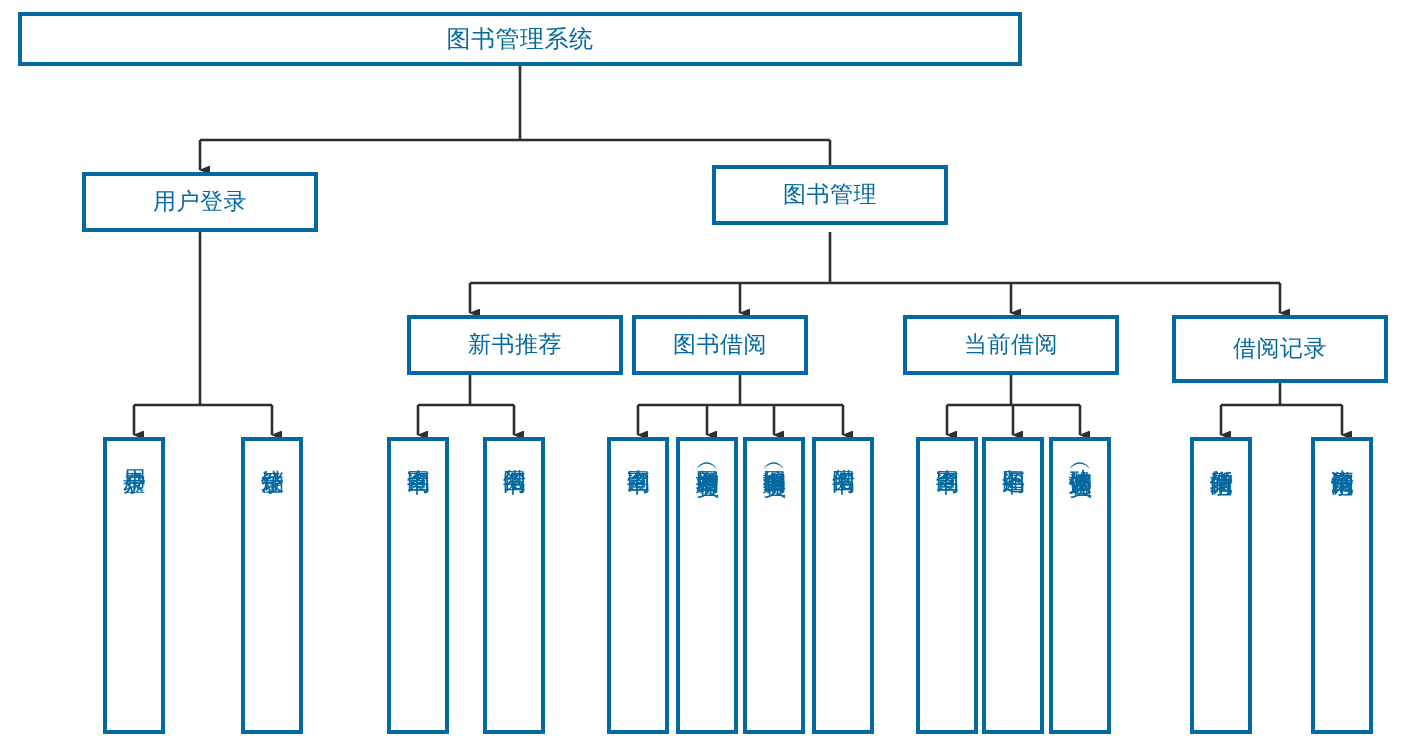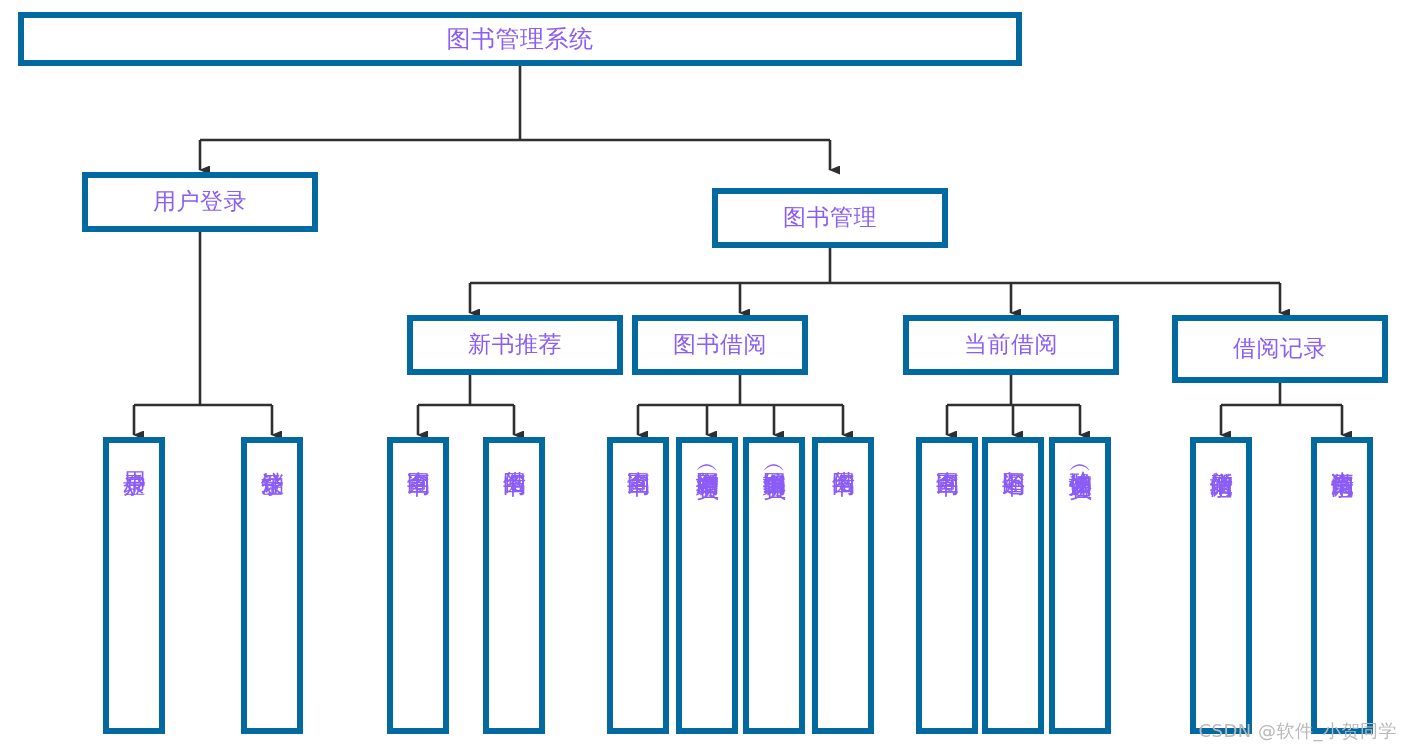--- a/index.html
+++ b/index.html
@@ -19,26 +19,26 @@
     position: absolute;
     left: 0;
     top: 0;
     width: 1405px;
     height: 747px;
     pointer-events: none;
   }
   .node {
     position: absolute;
     box-sizing: border-box;
-    border: 6px solid #0369a1;
+    border: 4px solid #0369a1;
     background: #ffffff;
     display: flex;
     align-items: center;
     justify-content: center;
-    color: #8b5cf6;
+    color: #0369a1;
   }
   .node .label {
     display: block;
     text-align: center;
     line-height: 1.18;
     letter-spacing: 0.5px;
   }
   
   .node.h .label {
     font-size: 23px;
@@ -117,21 +117,21 @@
       </g>
   </svg>
 
   <div class="node root h" style="left: 18px; top: 12px; width: 1004px; height: 54px;">
     <span class="label">图书管理系统</span>
   </div>
 
   <div class="node h" style="left: 82px; top: 172px; width: 236px; height: 60px;">
     <span class="label">用户登录</span>
   </div>
-  <div class="node h" style="left: 712px; top: 188px; width: 236px; height: 60px;">
+  <div class="node h" style="left: 712px; top: 165px; width: 236px; height: 60px;">
     <span class="label">图书管理</span>
   </div>
 
   <div class="node h" style="left: 362px; top: 315px; width: 216px; height: 60px; margin-left: 45px;">
     <span class="label">新书推荐</span>
   </div>
   <div class="node h" style="left: 632px; top: 315px; width: 176px; height: 60px; align-items: center;">
     <span class="label">图书借阅</span>
   </div>
   <div class="node h" style="left: 903px; top: 315px; width: 216px; height: 60px; align-items: center;">
@@ -174,14 +174,13 @@
   <div class="node v" style="left: 1049px; top: 437px; width: 62px; height: 297px;">
     <span class="label">确认归还（管理员）</span>
   </div>
   <div class="node v" style="left: 1190px; top: 437px; width: 62px; height: 297px;">
     <span class="label">新增借阅记录</span>
   </div>
   <div class="node v" style="left: 1311px; top: 437px; width: 62px; height: 297px;">
     <span class="label">查询借阅记录</span>
   </div>
 
-  <div class="watermark">CSDN @软件_小贺同学</div>
 </div>
 
 </body></html>

